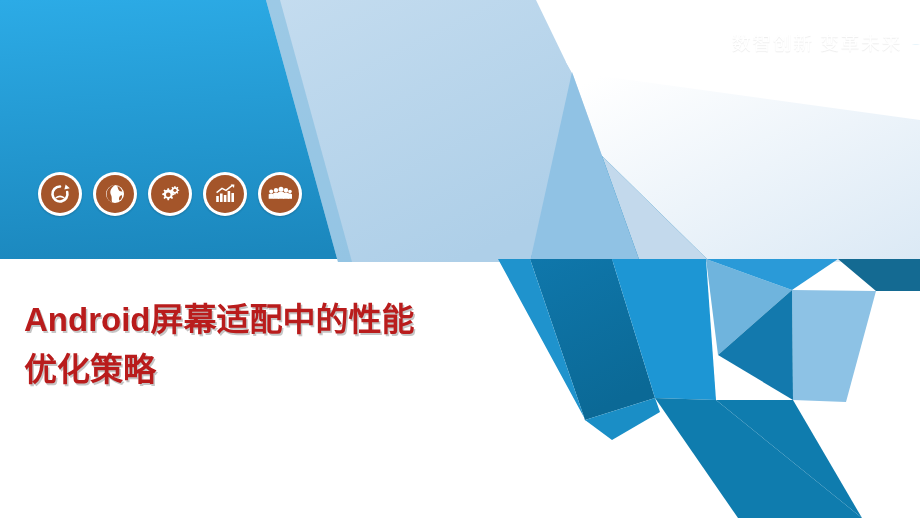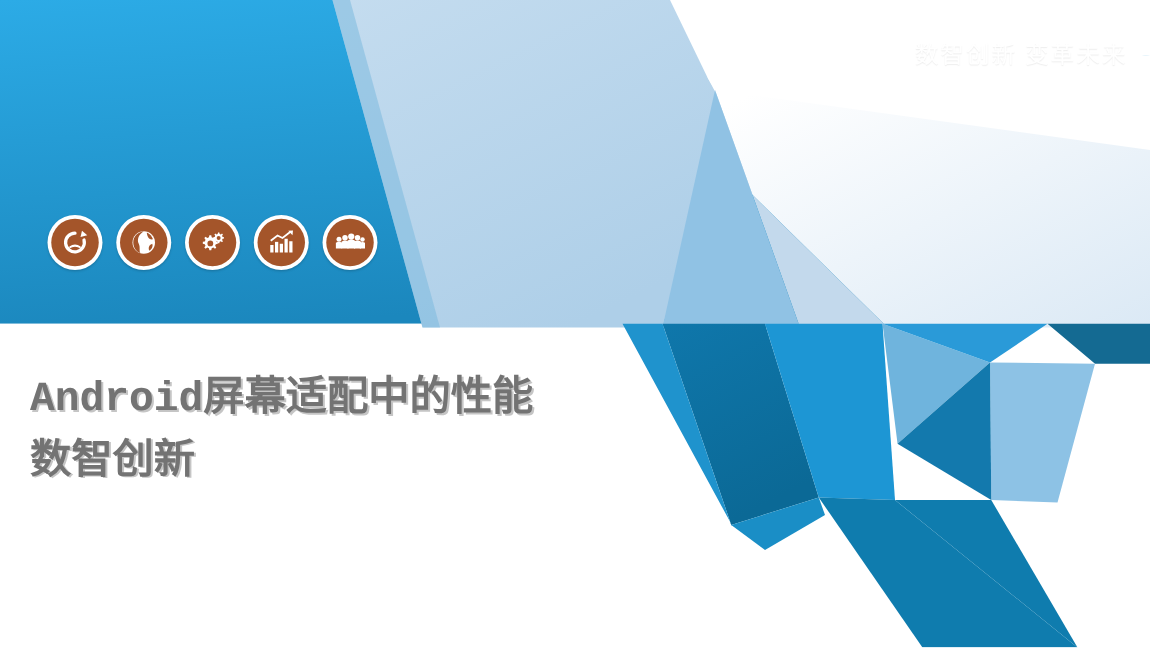--- a/index.html
+++ b/index.html
@@ -83,25 +83,25 @@
 
   
   #title-block {
     position: absolute;
     left: 24px;
     top: 295px;
     width: 520px;
     z-index: 6;
   }
   #title-block .title-line {
-    font-family: Liberation Mono, monospace;
+    font-family: Liberation Sans, sans-serif;
     font-weight: bold;
     font-size: 33px;
     line-height: 50px;
-    color: #737373;
+    color: #b91c1c;
     white-space: nowrap;
     text-shadow: 1.5px 1.5px 0 rgba(150,150,150,0.55);
   }
 </style>
 </head>
 <body>
 
 <div id="slide">
 
   <svg id="bg-art" viewBox="0 0 920 518" preserveAspectRatio="none">
@@ -232,16 +232,16 @@
             <path d="M19.8 12.3 q2.2 -1.4 4.4 0 l0 4.5 l-4.4 0 z"></path>
           </g>
         </svg>
       </div>
     </div>
 
   </div>
 
   <div id="title-block">
     <div class="title-line">Android屏幕适配中的性能</div>
-    <div class="title-line">数智创新</div>
+    <div class="title-line">优化策略</div>
   </div>
 
 </div>
 
 </body></html>

